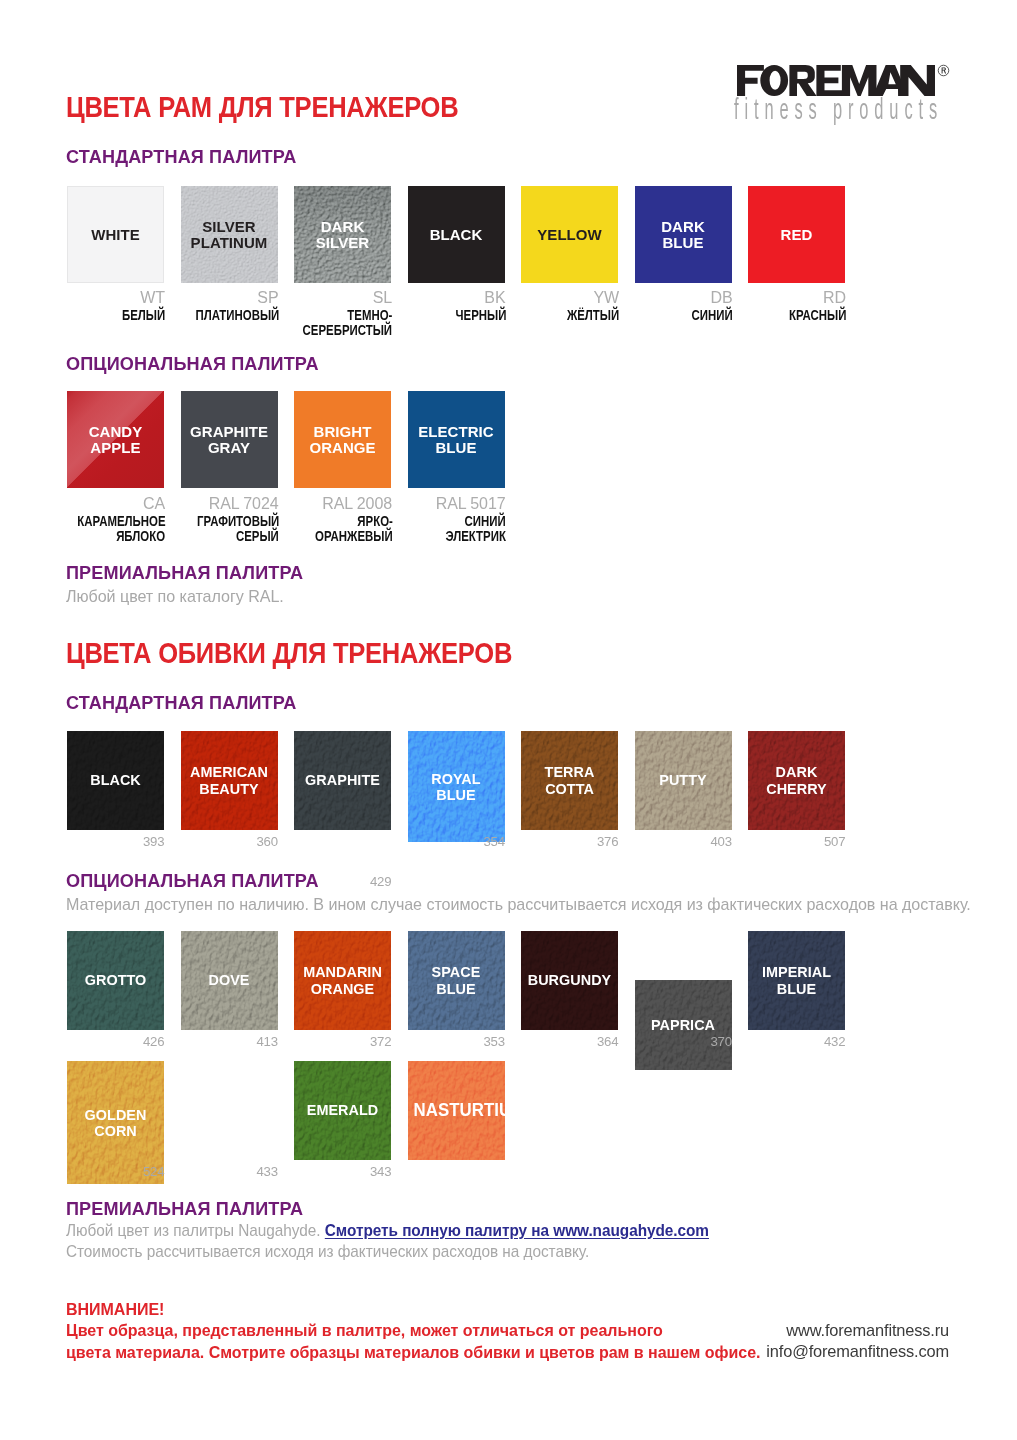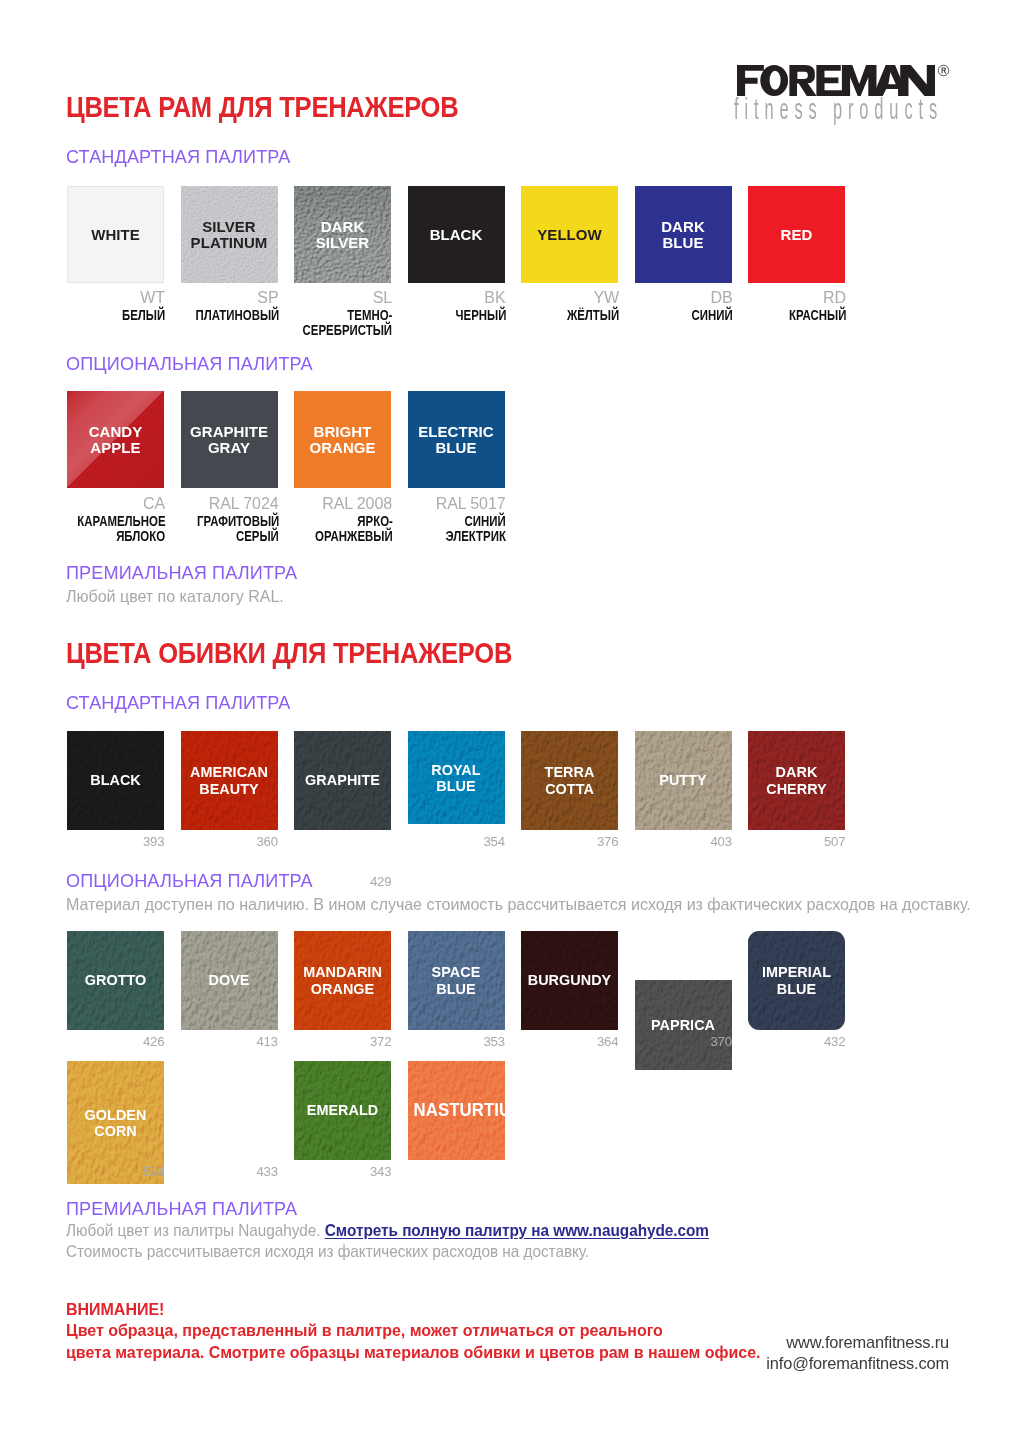--- a/index.html
+++ b/index.html
@@ -11,21 +11,21 @@
 
   .logo{position:absolute;left:736.6px;top:65px;width:216px;height:60px;}
   .logo-word{position:absolute;left:0;top:0;width:198.2px;height:31px;}
   .logo-reg{position:absolute;left:200px;top:-1px;width:13px;height:13px;}
   .logo-sub{position:absolute;left:-3px;top:25.5px;width:360px;height:36px;
             font-size:28.6px;color:#a9a9a9;letter-spacing:10.2px;font-weight:normal;
             white-space:nowrap;line-height:36px;transform:scaleX(0.575);transform-origin:0 0;}
 
   .h-red{position:absolute;color:#E0252B;font-weight:bold;font-size:29.5px;letter-spacing:-0.3px;
          transform:scaleX(0.866);transform-origin:0 0;white-space:nowrap;line-height:28px;}
-  .h-sub{position:absolute;color:#8b5cf6;font-weight:normal;font-size:18.1px;
+  .h-sub{position:absolute;color:#701a75;font-weight:bold;font-size:18.1px;
          letter-spacing:0.12px;white-space:nowrap;line-height:18px;}
   .note{position:absolute;color:#a8a8a8;font-size:16.1px;white-space:nowrap;line-height:16px;letter-spacing:-0.05px;}
 
   .sw{position:absolute;width:97px;overflow:hidden;}
   .sw-border{position:absolute;left:0;top:0;width:100%;height:100%;border:1px solid #E6E6E7;}
   .sw .cap,.up .cap{position:absolute;left:0;right:0;top:50%;transform:translateY(-50%);
          text-align:center;font-weight:bold;line-height:16.4px;}
   .sw .cap{font-size:15px;letter-spacing:0.05px;}
   .sw .cap span,.up .cap span{display:block;}
   .code{position:absolute;font-size:16px;color:#adadad;text-align:right;white-space:nowrap;line-height:12px;letter-spacing:-0.1px;}
@@ -41,21 +41,21 @@
   svg.tex{position:absolute;left:0;top:0;width:100%;height:100%;}
   svg.leather{mix-blend-mode:overlay;opacity:0.3;}
   svg.metal{mix-blend-mode:normal;}
   .metal-shade{position:absolute;left:0;top:0;width:100%;height:100%;
     background:linear-gradient(180deg,rgba(40,46,48,0.18) 0%,rgba(40,46,48,0.07) 28%,rgba(255,255,255,0.0) 52%,rgba(255,255,255,0.05) 100%);}
   .candy-hl{position:absolute;left:0;top:0;width:100%;height:100%;
     background:linear-gradient(135deg,#B92029 0%,#C33038 5%,#CE4850 22%,#D1545C 41%,#CF4A52 49.4%,
       #BD1B22 50.0%,#BA1A20 63%,#B41A1F 100%);}
 
   .warn{position:absolute;color:#E0252B;font-weight:bold;font-size:16px;white-space:nowrap;line-height:17px;letter-spacing:-0.02px;}
-  .contact{position:absolute;color:#3b3b3b;font-size:16.4px;text-align:right;white-space:nowrap;line-height:18px;letter-spacing:-0.15px;margin-top:12px;}
+  .contact{position:absolute;color:#3b3b3b;font-size:16.4px;text-align:right;white-space:nowrap;line-height:18px;letter-spacing:-0.15px;}
   .premlink{color:#2B2B8F;font-weight:bold;text-decoration:underline;text-underline-offset:2px;}
   .note.cond{transform:scaleX(0.955);transform-origin:0 0;}
   .defs{position:absolute;width:0;height:0;overflow:hidden;}
 </style>
 </head>
 <body>
 
 <svg class="defs" aria-hidden="true">
  <defs>
   <filter id="fMetalL" x="0" y="0" width="100%" height="100%" color-interpolation-filters="sRGB">
@@ -267,21 +267,21 @@
   <div class="num" style="left:140.5px;top:836px;width:137.5px;">360</div>
   <div class="up" style="left:294.0px;top:731px;height:98.5px;background:#2D3336;">
       <svg class="tex leather" preserveAspectRatio="none" viewBox="0 0 97 98">
         <rect width="97" height="98" filter="url(#fLeather)"></rect>
       </svg>
       <div class="cap">
         <span>GRAPHITE</span>
       </div>
     </div>
   <div class="num" style="left:254.0px;top:836px;width:137.5px;margin-top:40px;">429</div>
-  <div class="up" style="left:407.5px;top:731px;height:93px;background:#0369a1;">
+  <div class="up" style="left:407.5px;top:731px;height:111px;background:#3b82f6;">
       <svg class="tex leather" preserveAspectRatio="none" viewBox="0 0 97 98">
         <rect width="97" height="98" filter="url(#fLeather)"></rect>
       </svg>
       <div class="cap">
         <span>ROYAL</span>
         <span>BLUE</span>
       </div>
     </div>
   <div class="num" style="left:367.5px;top:836px;width:137.5px;">354</div>
   <div class="up" style="left:521.0px;top:731px;height:98.5px;background:#693D17;">
@@ -364,21 +364,21 @@
   <div class="num" style="left:481.0px;top:1036px;width:137.5px;">364</div>
   <div class="up" style="left:634.5px;top:980px;height:90px;background:#404040;">
       <svg class="tex leather" preserveAspectRatio="none" viewBox="0 0 97 98">
         <rect width="97" height="98" filter="url(#fLeather)"></rect>
       </svg>
       <div class="cap">
         <span>PAPRICA</span>
       </div>
     </div>
   <div class="num" style="left:594.5px;top:1036px;width:137.5px;">370</div>
-  <div class="up" style="left:748.0px;top:931px;height:98.5px;background:#293143;border-radius:11px;">
+  <div class="up" style="left:748.0px;top:931px;height:98.5px;background:#293143;">
       <svg class="tex leather" preserveAspectRatio="none" viewBox="0 0 97 98">
         <rect width="97" height="98" filter="url(#fLeather)"></rect>
       </svg>
       <div class="cap">
         <span>IMPERIAL</span>
         <span>BLUE</span>
       </div>
     </div>
   <div class="num" style="left:708.0px;top:1036px;width:137.5px;">432</div>
   <div class="up" style="left:67.0px;top:1061px;height:123px;background:#D28F35;">

